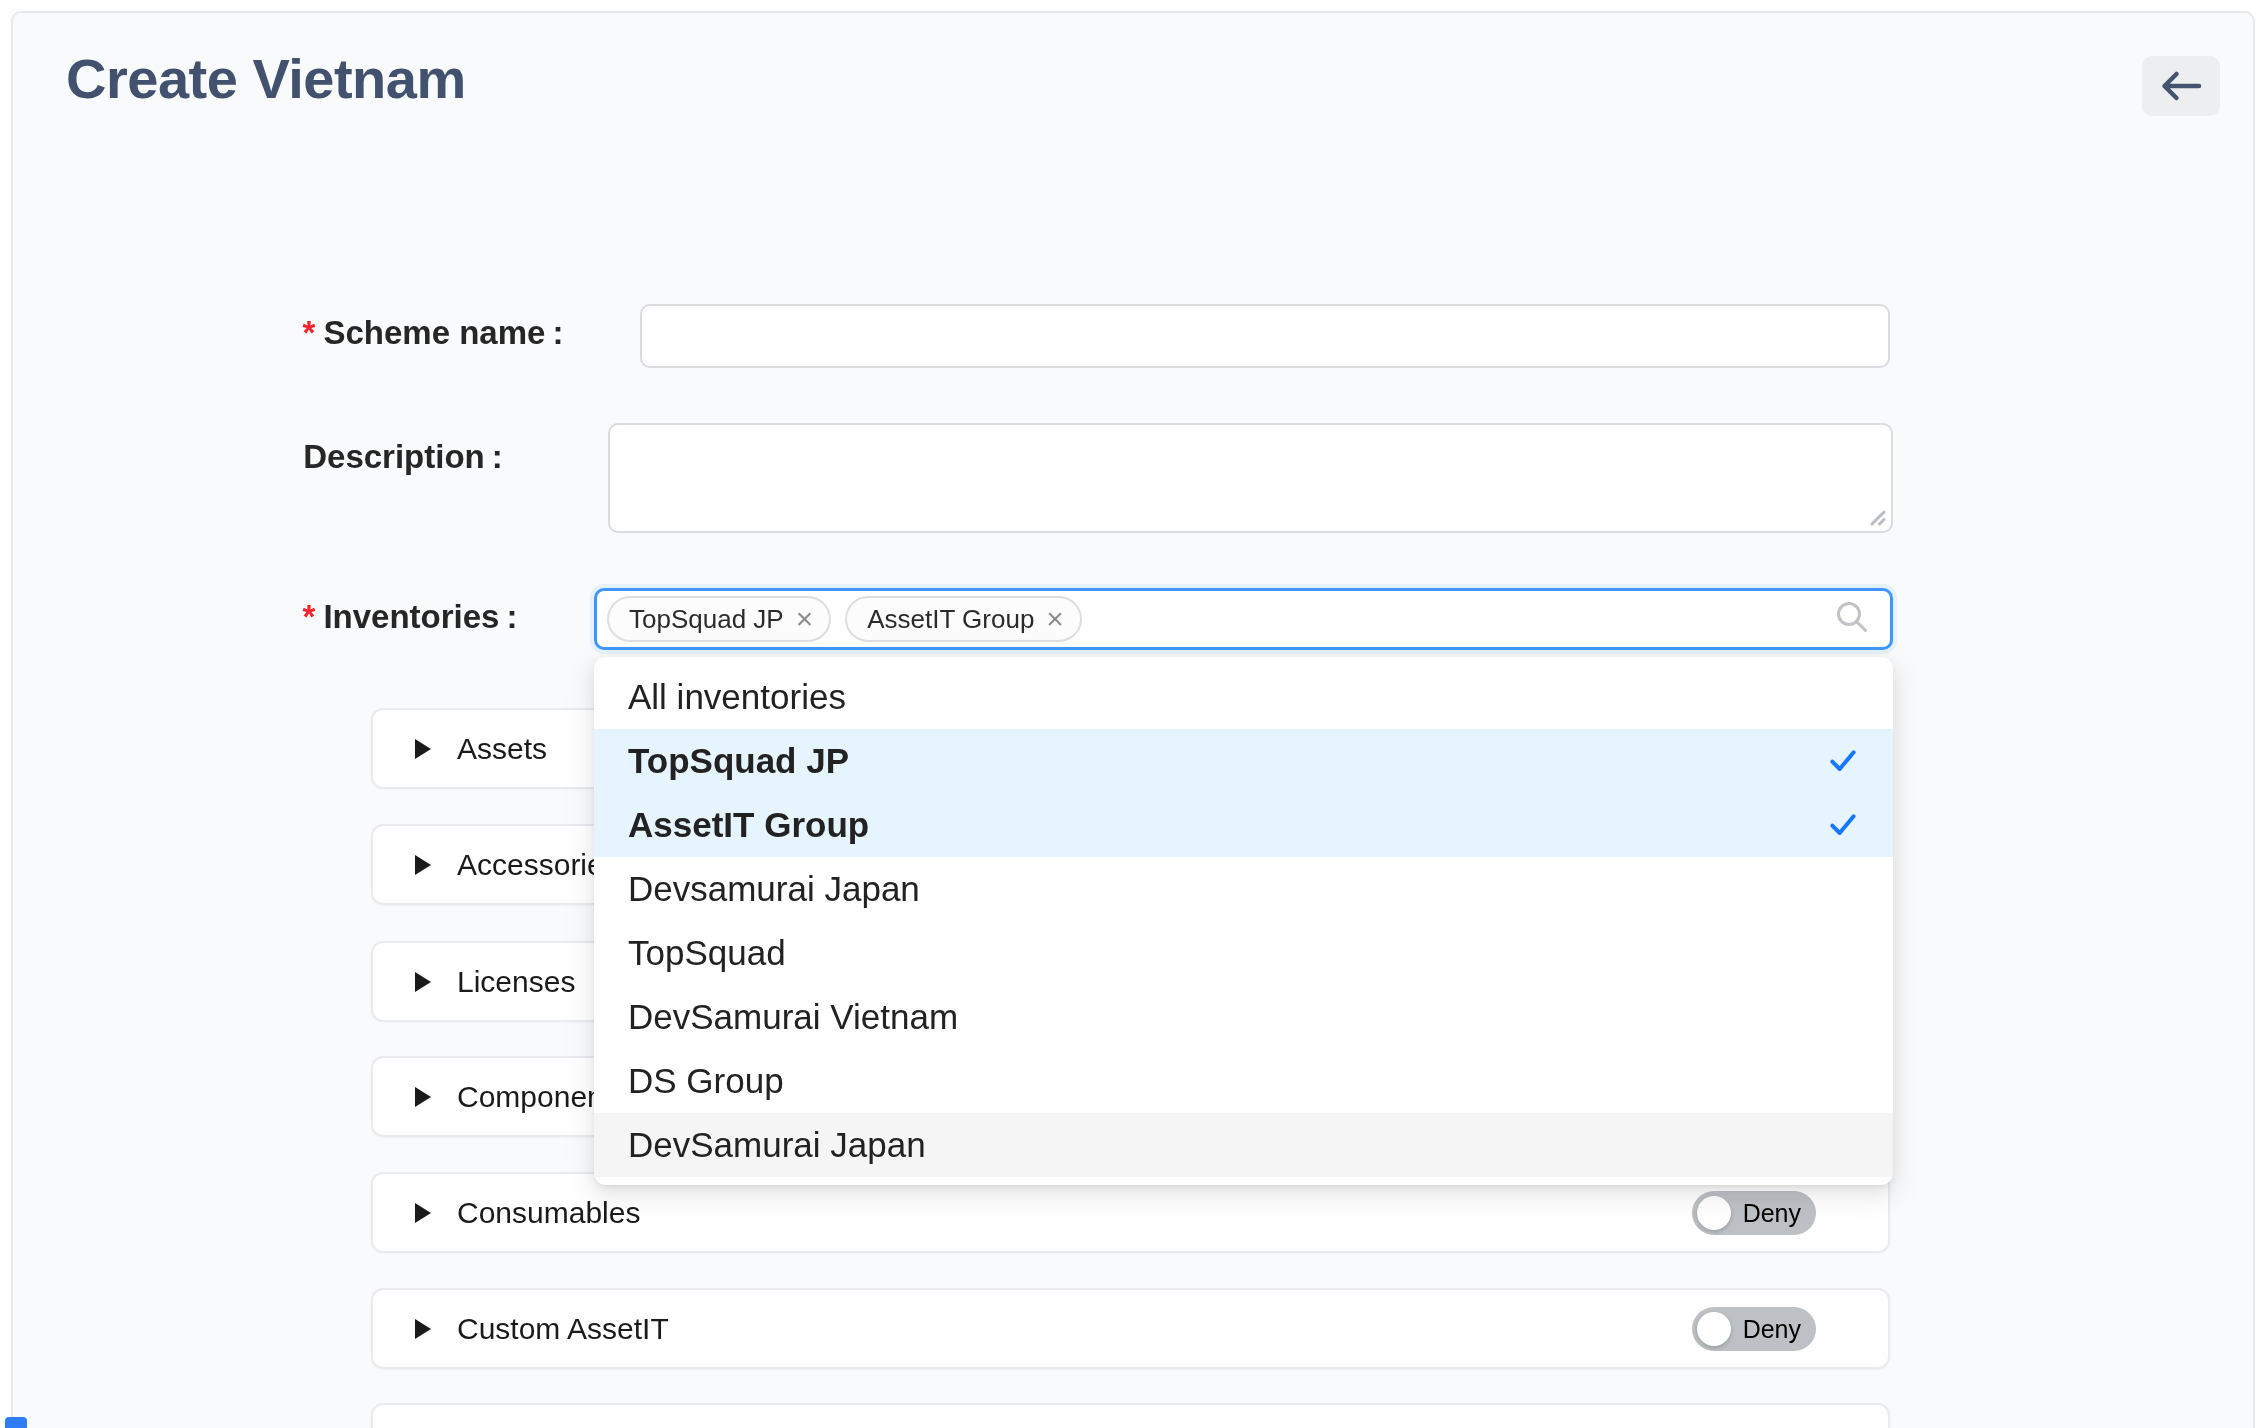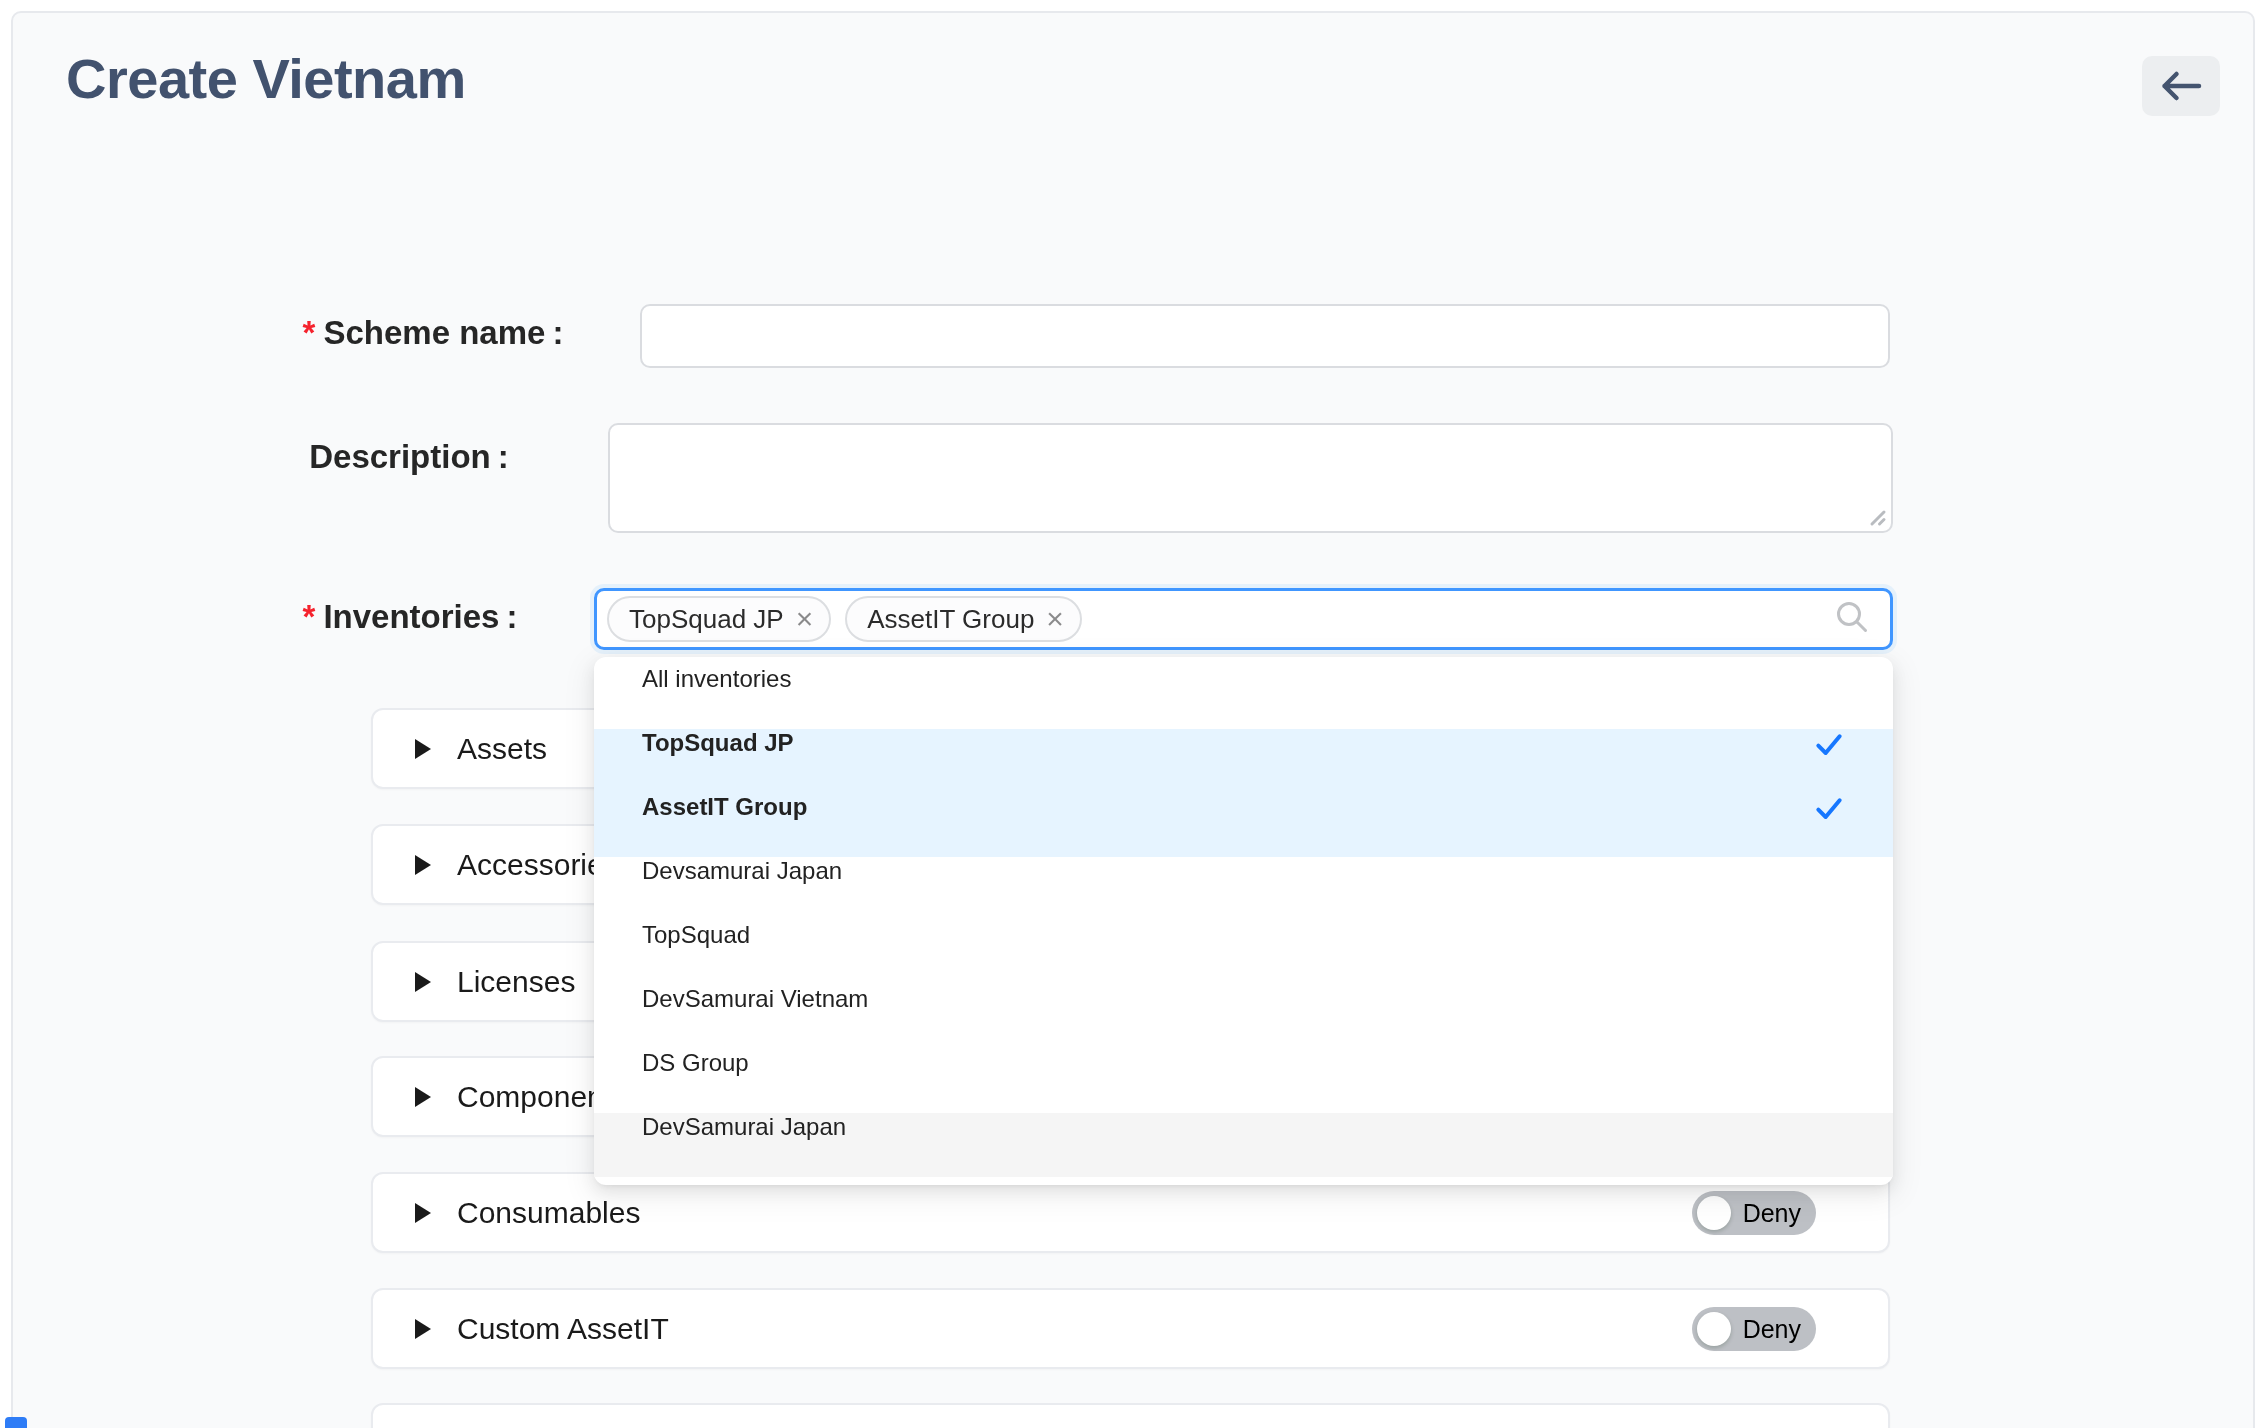--- a/index.html
+++ b/index.html
@@ -15,21 +15,21 @@
 
   .back-btn{position:absolute;right:46px;top:56px;width:78px;height:60px;border:none;
     background:#eceef0;border-radius:10px;display:flex;align-items:center;justify-content:center;
     cursor:pointer;z-index:2}
 
   
   .form-label{position:absolute;text-align:center;font-size:33px;font-weight:700;color:#262626;z-index:2}
   .req{color:#f5222d;margin-right:8px;font-weight:600}
   .colon{margin-left:7px}
   .lbl-scheme{left:240px;width:386px;top:314px}
-  .lbl-desc{left:232px;width:354px;top:438px}
+  .lbl-desc{left:226px;width:354px;top:438px}
   .lbl-inv{left:240px;width:340px;top:598px}
 
   .input-scheme{position:absolute;left:640px;top:304px;width:1250px;height:64px;
     border:2px solid #dadce0;border-radius:10px;background:#fff;font-size:30px;
     padding:0 20px;color:#222;outline:none;z-index:2}
 
   .textarea-desc{position:absolute;left:608px;top:423px;width:1285px;height:110px;
     border:2px solid #dadce0;border-radius:10px;background:#fff;resize:none;
     font-size:30px;padding:12px 20px;color:#222;outline:none;z-index:2;
     font-family:"Liberation Sans","DejaVu Sans",sans-serif}
@@ -42,21 +42,21 @@
   .tag{display:inline-flex;align-items:center;height:46px;padding:0 16px 0 20px;
     background:#fcfcfd;border:2px solid #dcdee1;border-radius:24px;font-size:26px;
     color:#2b2b2b;gap:12px;white-space:nowrap}
   .tag-x{color:rgba(0,0,0,0.45);font-size:30px;line-height:1;cursor:pointer}
   .search-wrap{position:absolute;right:20px;top:50%;transform:translateY(-50%)}
 
   
   .dropdown{position:absolute;left:594px;top:657px;width:1299px;padding:8px 0;background:#fff;
     border-radius:12px;z-index:20;
     box-shadow:0 6px 16px rgba(0,0,0,0.08),0 3px 6px -4px rgba(0,0,0,0.12),0 9px 28px 8px rgba(0,0,0,0.05)}
-  .opt{height:64px;display:flex;align-items:flex-start;padding:0 48px;font-size:24px;color:#222;cursor:pointer}
+  .opt{height:64px;display:flex;align-items:center;padding:0 34px;font-size:35px;color:#222;cursor:pointer}
   .opt.selected{background:#e6f4ff;font-weight:700}
   .opt.hovered{background:#f5f5f5}
   .opt .check{margin-left:auto;display:flex}
 
   
   .sec{position:absolute;left:371px;width:1519px;height:81px;background:#fff;
     border:2px solid #e9ebef;border-radius:12px;display:flex;align-items:center;
     padding:0 72px 0 42px;z-index:1;box-shadow:0 1px 2px rgba(0,0,0,0.03);cursor:pointer}
   .caret{width:0;height:0;border-left:16px solid #1a1a1a;border-top:10px solid transparent;
     border-bottom:10px solid transparent;margin-right:26px;flex:0 0 auto}

